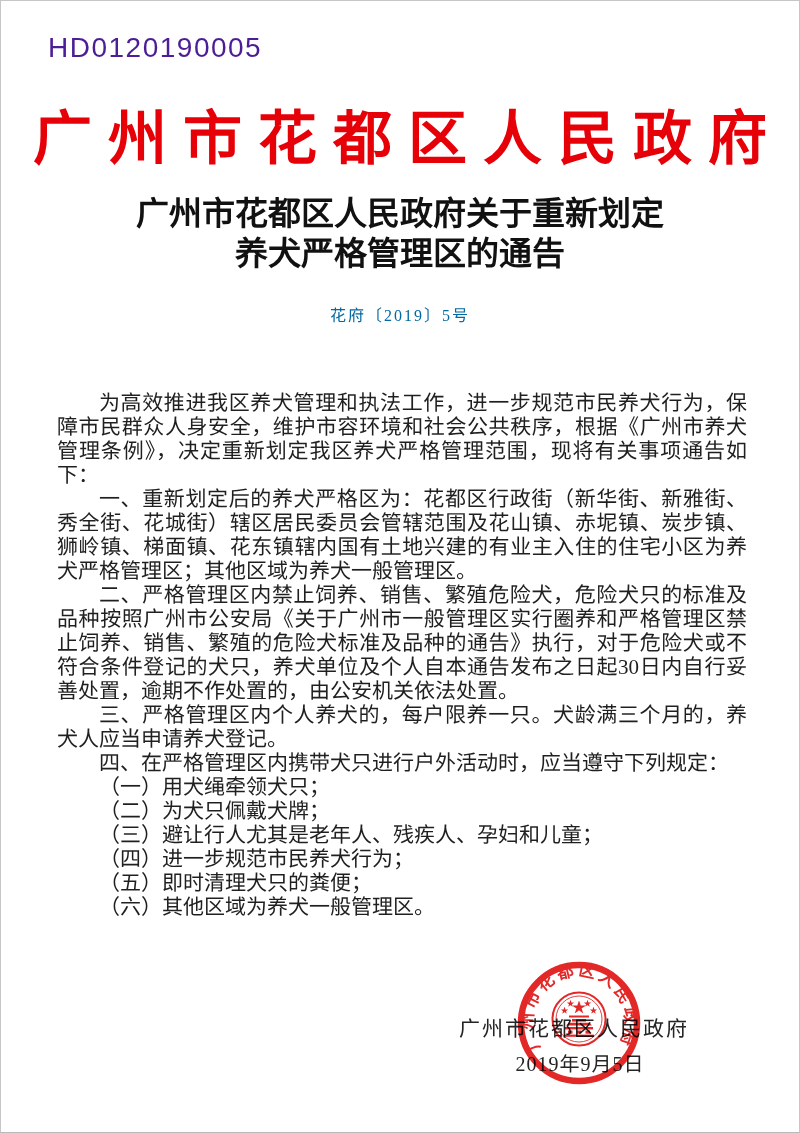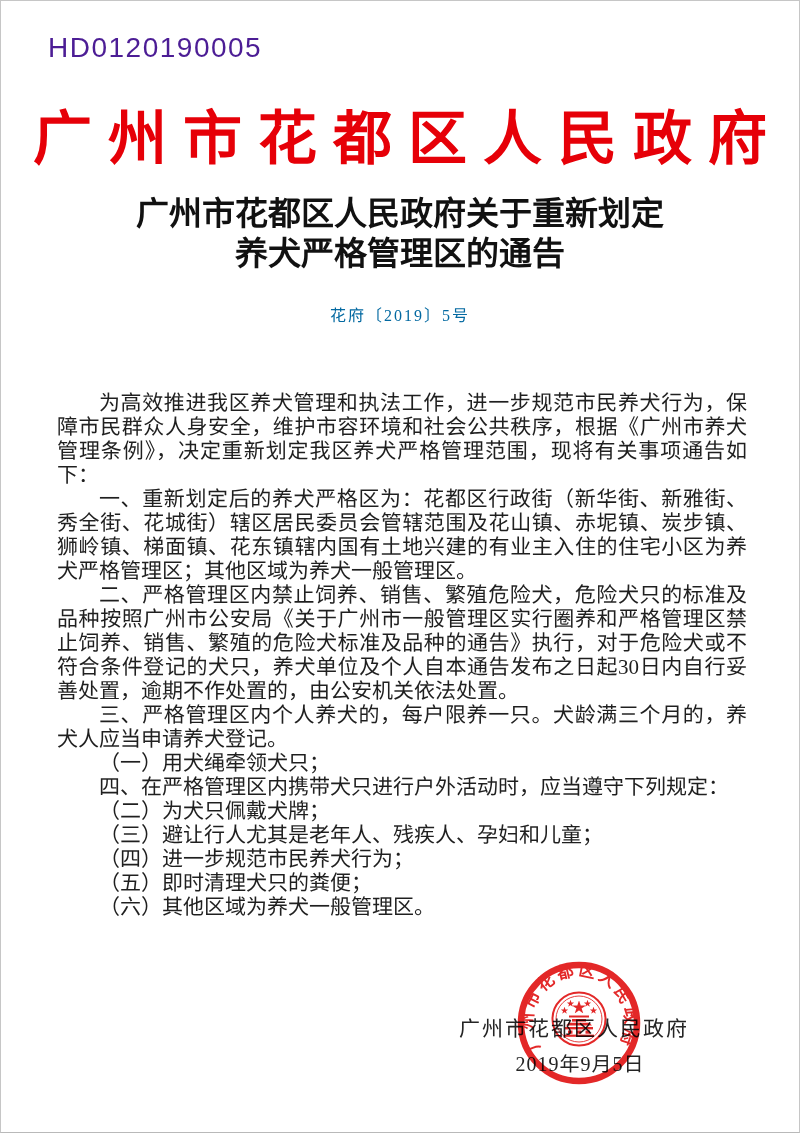--- a/index.html
+++ b/index.html
@@ -77,22 +77,22 @@
     <div>养犬严格管理区的通告</div>
   </div>
 
   <div class="doc-number">花府〔2019〕5号</div>
 
   <div class="body-text">
     <p>为高效推进我区养犬管理和执法工作，进一步规范市民养犬行为，保障市民群众人身安全，维护市容环境和社会公共秩序，根据《广州市养犬管理条例》，决定重新划定我区养犬严格管理范围，现将有关事项通告如下：</p>
     <p>一、重新划定后的养犬严格区为：花都区行政街（新华街、新雅街、秀全街、花城街）辖区居民委员会管辖范围及花山镇、赤坭镇、炭步镇、狮岭镇、梯面镇、花东镇辖内国有土地兴建的有业主入住的住宅小区为养犬严格管理区；其他区域为养犬一般管理区。</p>
     <p>二、严格管理区内禁止饲养、销售、繁殖危险犬，危险犬只的标准及品种按照广州市公安局《关于广州市一般管理区实行圈养和严格管理区禁止饲养、销售、繁殖的危险犬标准及品种的通告》执行，对于危险犬或不符合条件登记的犬只，养犬单位及个人自本通告发布之日起30日内自行妥善处置，逾期不作处置的，由公安机关依法处置。</p>
     <p>三、严格管理区内个人养犬的，每户限养一只。犬龄满三个月的，养犬人应当申请养犬登记。</p>
+    <p>四、在严格管理区内携带犬只进行户外活动时，应当遵守下列规定：</p>
     <p>（一）用犬绳牵领犬只；</p>
-    <p>四、在严格管理区内携带犬只进行户外活动时，应当遵守下列规定：</p>
     <p>（二）为犬只佩戴犬牌；</p>
     <p>（三）避让行人尤其是老年人、残疾人、孕妇和儿童；</p>
     <p>（四）进一步规范市民养犬行为；</p>
     <p>（五）即时清理犬只的粪便；</p>
     <p>（六）其他区域为养犬一般管理区。</p>
   </div>
 
   <div class="signature">
     <div class="sig-name">广州市花都区人民政府</div>
     <div class="sig-date">2019年9月5日</div>

